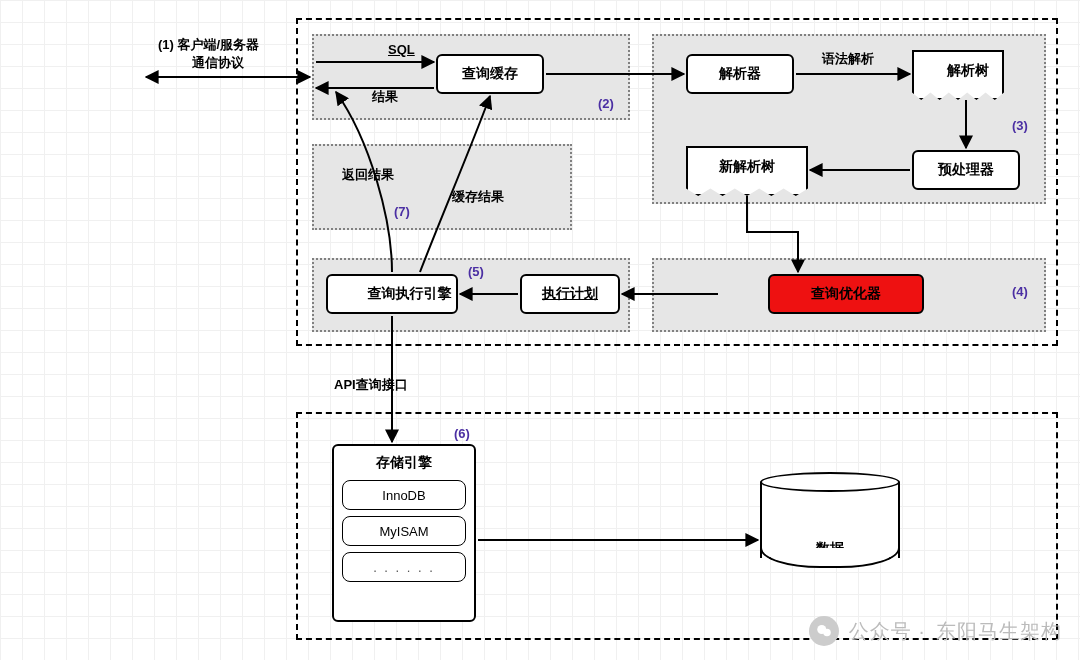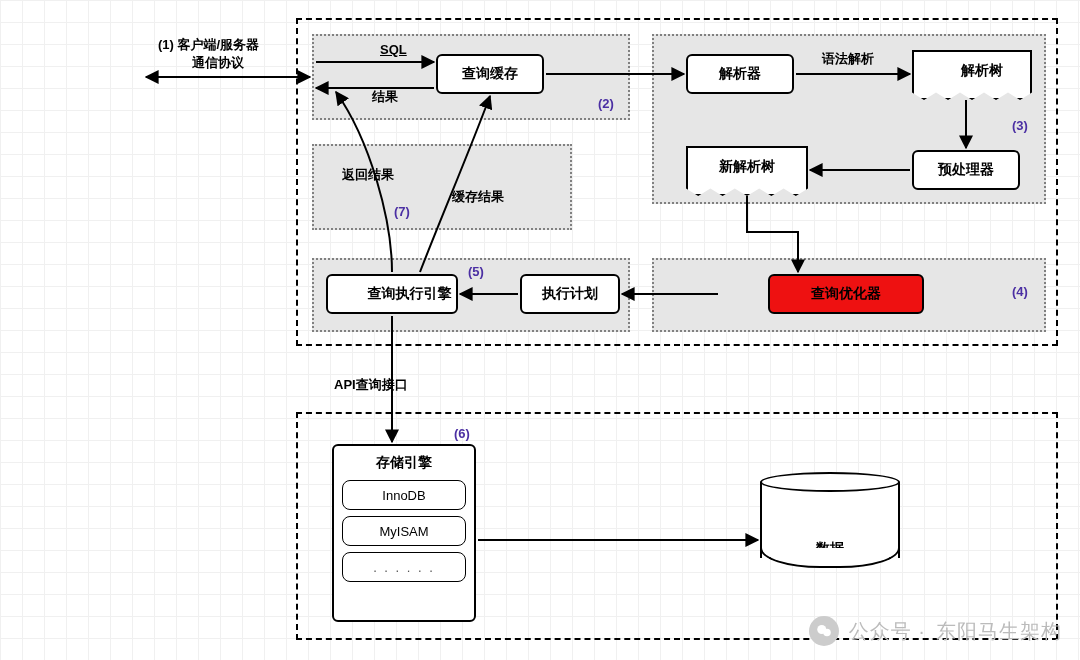--- a/index.html
+++ b/index.html
@@ -148,37 +148,37 @@
 
 
   <div class="node" style="left:436px; top:54px; width:108px; height:40px;">
     <span>查询缓存</span>
   </div>
 
   <div class="node" style="left:686px; top:54px; width:108px; height:40px;">
     <span>解析器</span>
   </div>
 
-  <div class="node doc" style="left:912px; top:50px; width:120px; height:50px;padding-left:20px;">
+  <div class="node doc" style="left:912px; top:50px; width:92px; height:50px;padding-left:20px;">
     <span>解析树</span>
   </div>
 
   <div class="node" style="left:912px; top:150px; width:108px; height:40px;">
     <span>预处理器</span>
   </div>
 
   <div class="node doc" style="left:686px; top:146px; width:122px; height:50px;">
     <span>新解析树</span>
   </div>
 
   <div class="node red" style="left:720px; top:274px; width:156px; height:40px;margin-left:48px;">
     <span>查询优化器</span>
   </div>
 
-  <div class="node" style="left:520px; top:274px; width:100px; height:40px;">
+  <div class="node" style="left:520px; top:274px; width:100px; height:40px;text-decoration:underline;">
     <span>执行计划</span>
   </div>
 
   <div class="node" style="left:326px; top:274px; width:132px; height:40px;padding-left:35px;">
     <span>查询执行引擎</span>
   </div>
 
   <div class="node" style="left:332px; top:444px; width:144px; height:178px; flex-direction:column; justify-content:flex-start; padding:6px 8px; gap:6px;">
     <span style="margin:2px 0 2px 0;">存储引擎</span>
     <div class="node mini" style="position:static; width:100%; height:30px;">
@@ -195,21 +195,21 @@
   <div class="cyl" style="left:760px; top:472px; width:140px; height:96px;">
     <div class="body">
         <span>数据</span>
       </div>
     <div class="cap top"></div>
     <div class="bot-arc"></div>
   </div>
 
   <span class="edge-label" style="left:158px; top:36px;">(1) 客户端/服务器</span>
   <span class="edge-label" style="left:192px; top:54px;">通信协议</span>
-  <span class="edge-label" style="left:380px; top:42px;text-decoration:underline;">SQL</span>
+  <span class="edge-label" style="left:388px; top:42px;text-decoration:underline;">SQL</span>
   <span class="edge-label" style="left:372px; top:88px;">结果</span>
   <span class="edge-label" style="left:822px; top:50px;">语法解析</span>
   <span class="edge-label" style="left:342px; top:166px;">返回结果</span>
   <span class="edge-label" style="left:452px; top:188px;">缓存结果</span>
   <span class="edge-label" style="left:334px; top:376px;">API查询接口</span>
 
   <svg class="arrows">
     <defs>
       <marker id="ah" viewBox="0 0 10 10" refX="9" refY="5" markerWidth="7" markerHeight="7" orient="auto-start-reverse">
         <path d="M 0 0 L 10 5 L 0 10 z" fill="#000"></path>

